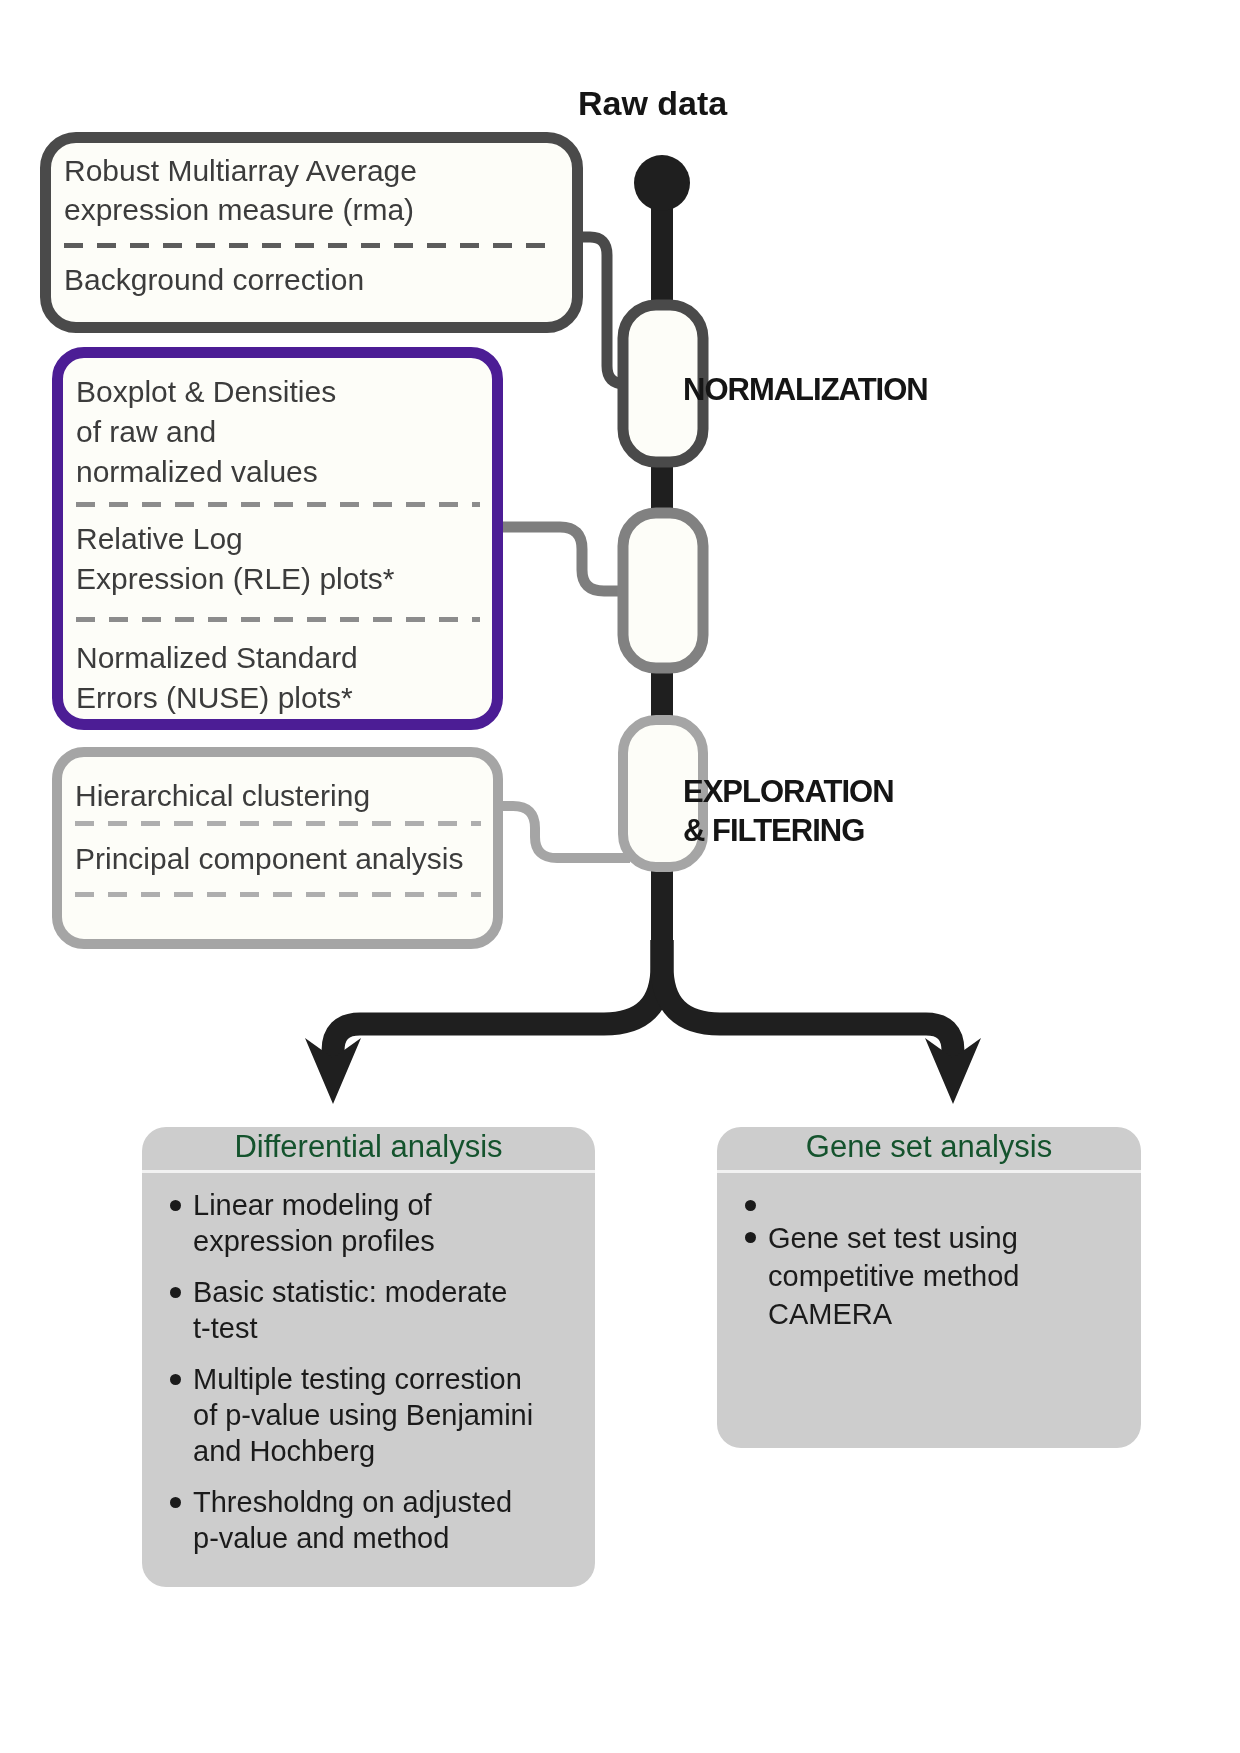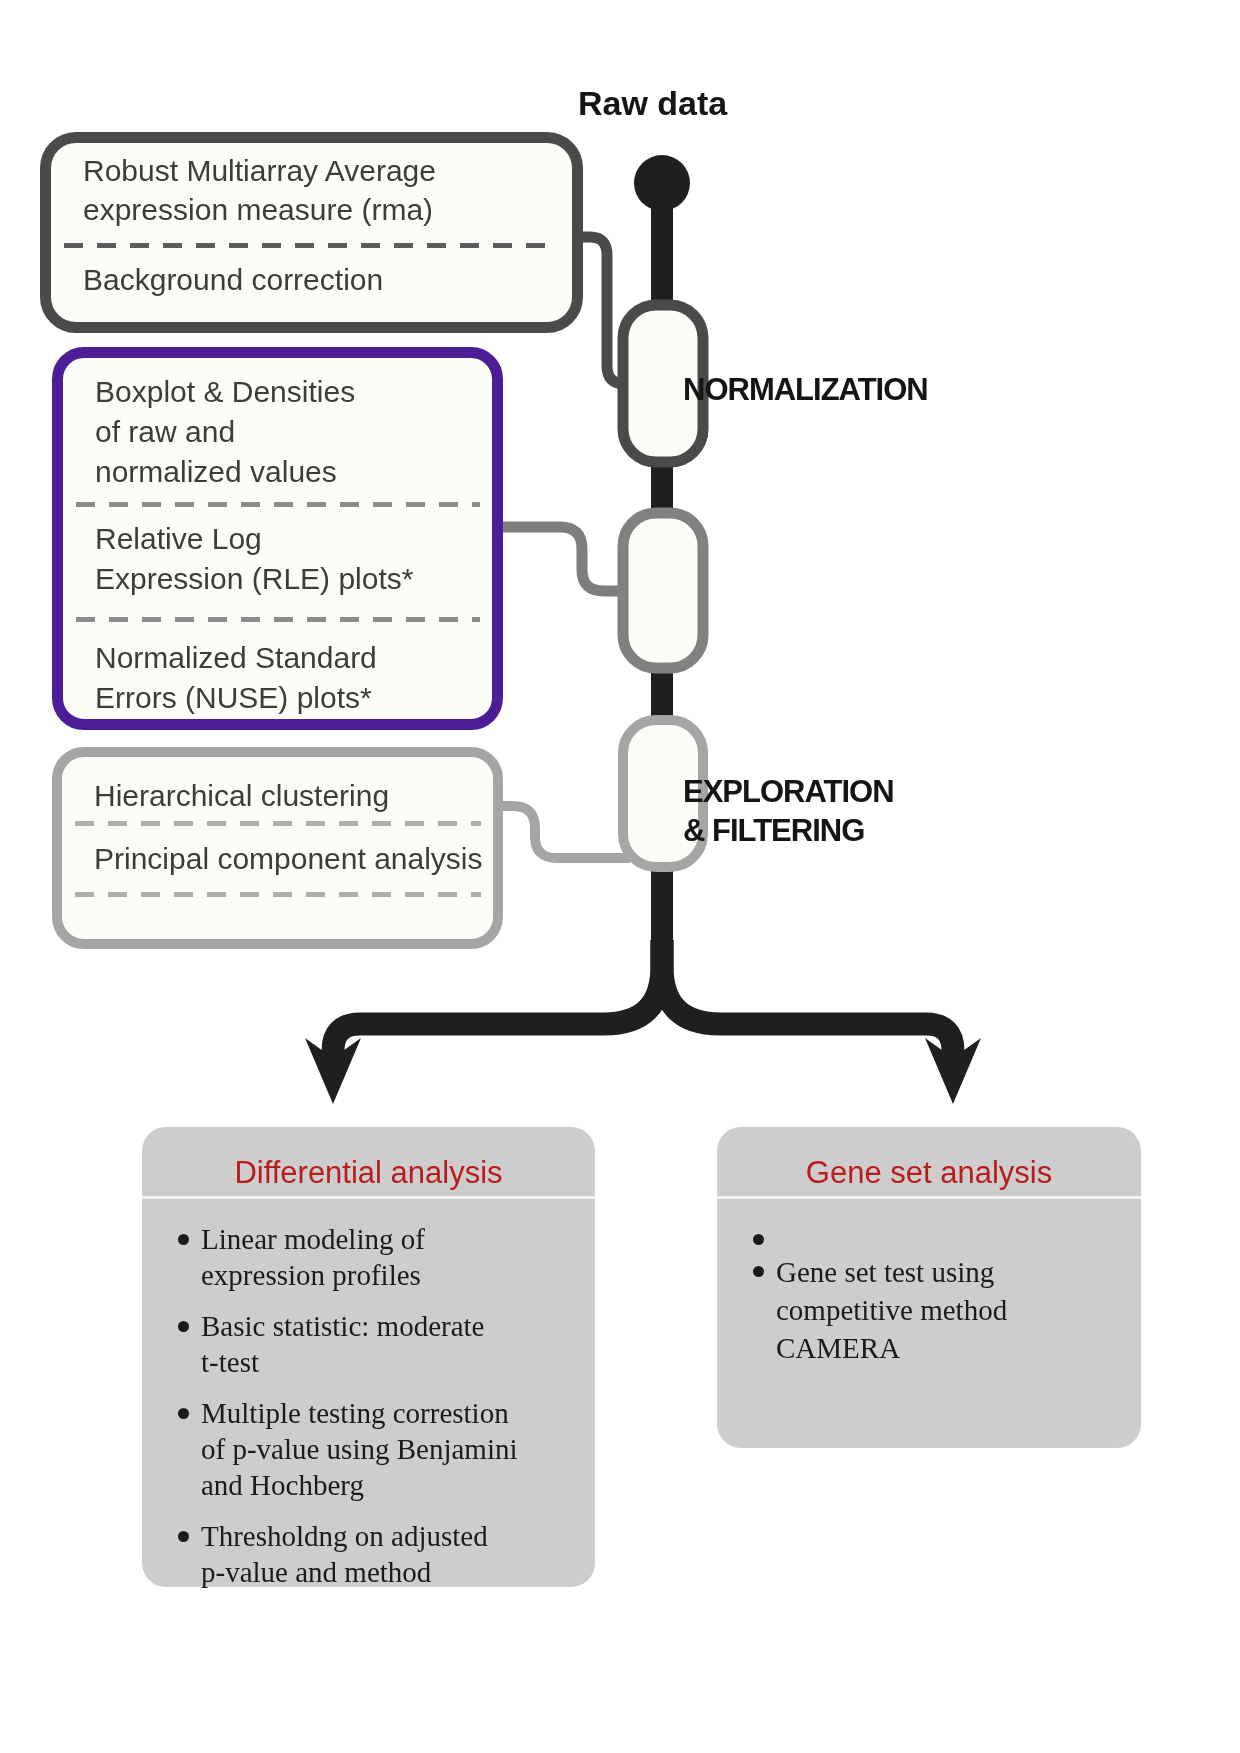--- a/index.html
+++ b/index.html
@@ -19,40 +19,40 @@
   .stage.s3{top:772px;line-height:39px;}
 
   
   .mbox{position:absolute;background:#fdfdf8;box-sizing:border-box;}
   .mbox1{left:40px;top:132px;width:543px;height:201px;border:11px solid #4a4a4a;border-radius:36px;
          padding:8px 14px 0 13px;}
   .mbox2{left:52px;top:347px;width:451px;height:383px;border:11px solid #4c1d95;border-radius:32px;
          padding:14px 12px 0 13px;}
   .mbox3{left:52px;top:747px;width:451px;height:202px;border:10px solid #a5a5a5;border-radius:32px;
          padding:20px 12px 0 13px;}
-  .mline{font-size:30px;line-height:39px;color:#3c3c3c;white-space:nowrap;margin-left:19px;}
+  .mline{font-size:30px;line-height:39px;color:#3c3c3c;white-space:nowrap;}
   .mbox2 .mline{line-height:40px;}
   .mbox3 .mline{line-height:38px;}
   .mdash{height:5px;background-repeat:repeat-x;}
   .mbox1 .mdash{margin:14px 0 12px 0;
      background:repeating-linear-gradient(to right,#5c5c5c 0 19px,transparent 19px 33px);}
   .mbox2 .d1{margin:10px 0 12px 0;}
   .mbox2 .d2{margin:18px 0 16px 0;}
   .mbox2 .mdash{background:repeating-linear-gradient(to right,#8c8c8c 0 19px,transparent 19px 33px);}
   .mbox3 .d1{margin:6px 0 14px 0;}
   .mbox3 .d2{margin:14px 0 10px 0;}
   .mbox3 .mdash{background:repeating-linear-gradient(to right,#aeaeae 0 19px,transparent 19px 33px);}
 
   
   .abox{position:absolute;background:#cdcdcd;border-radius:24px;box-sizing:border-box;color:#1b1b1b;}
   .abox.diff{left:142px;top:1127px;width:453px;height:460px;}
   .abox.gene{left:717px;top:1127px;width:424px;height:321px;}
-  .atitle{font-size:31px;line-height:40px;text-align:center;padding-top:26px;color:#b91c1c;}
+  .atitle{font-size:31px;line-height:40px;text-align:center;padding-top:0;color:#14532d;}
   .asep{height:3px;background:#f2f2f2;margin-top:3px;}
-  .alist{list-style:none;margin:8px;padding:14px 10px 0 28px;font-family:Liberation Serif, serif;}
+  .alist{list-style:none;margin:0;padding:14px 10px 0 28px;}
   .alist li{display:flex;margin-bottom:15px;}
   .abox.gene .alist li{margin-bottom:8px;}
   .bullet{flex:0 0 11px;width:11px;height:11px;border-radius:50%;background:#1b1b1b;
           margin:13px 12px 0 0;}
   .litext{font-size:29px;line-height:36px;color:#1b1b1b;}
   .abox.gene .litext{line-height:38px;}
   .litext div{white-space:nowrap;}
   .litext .indent{padding-left:70px;}
 </style>
 </head>

